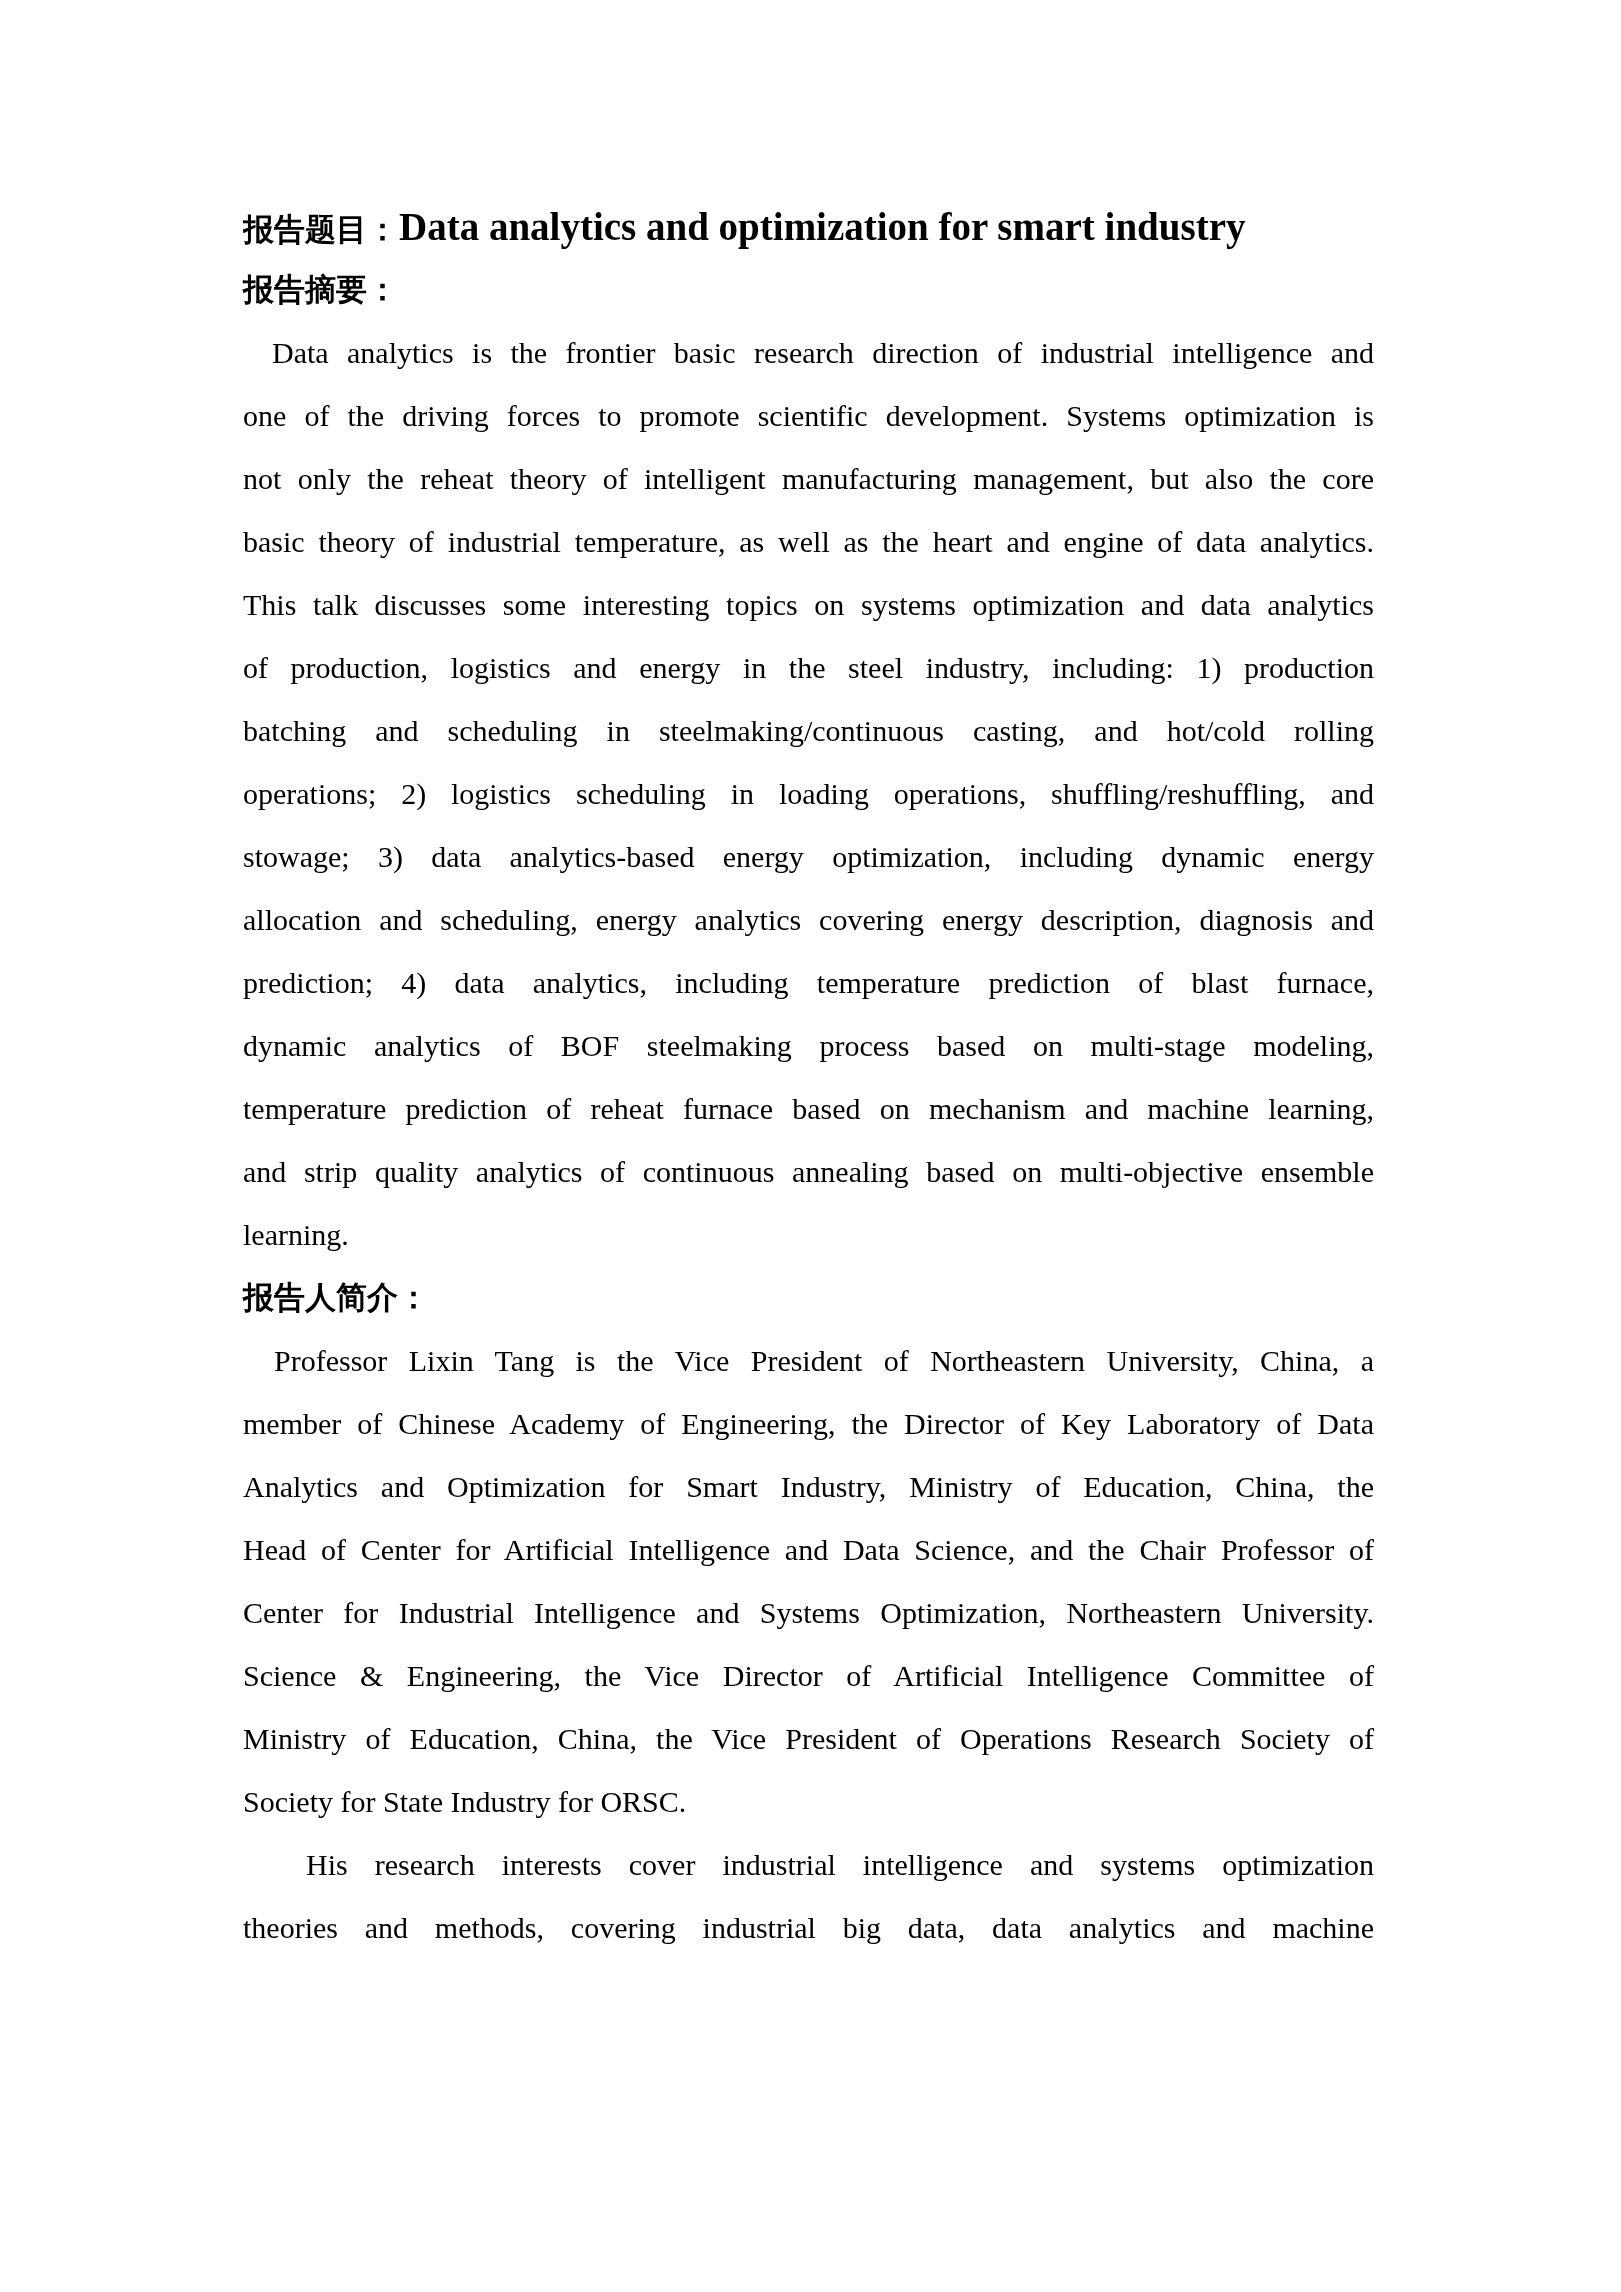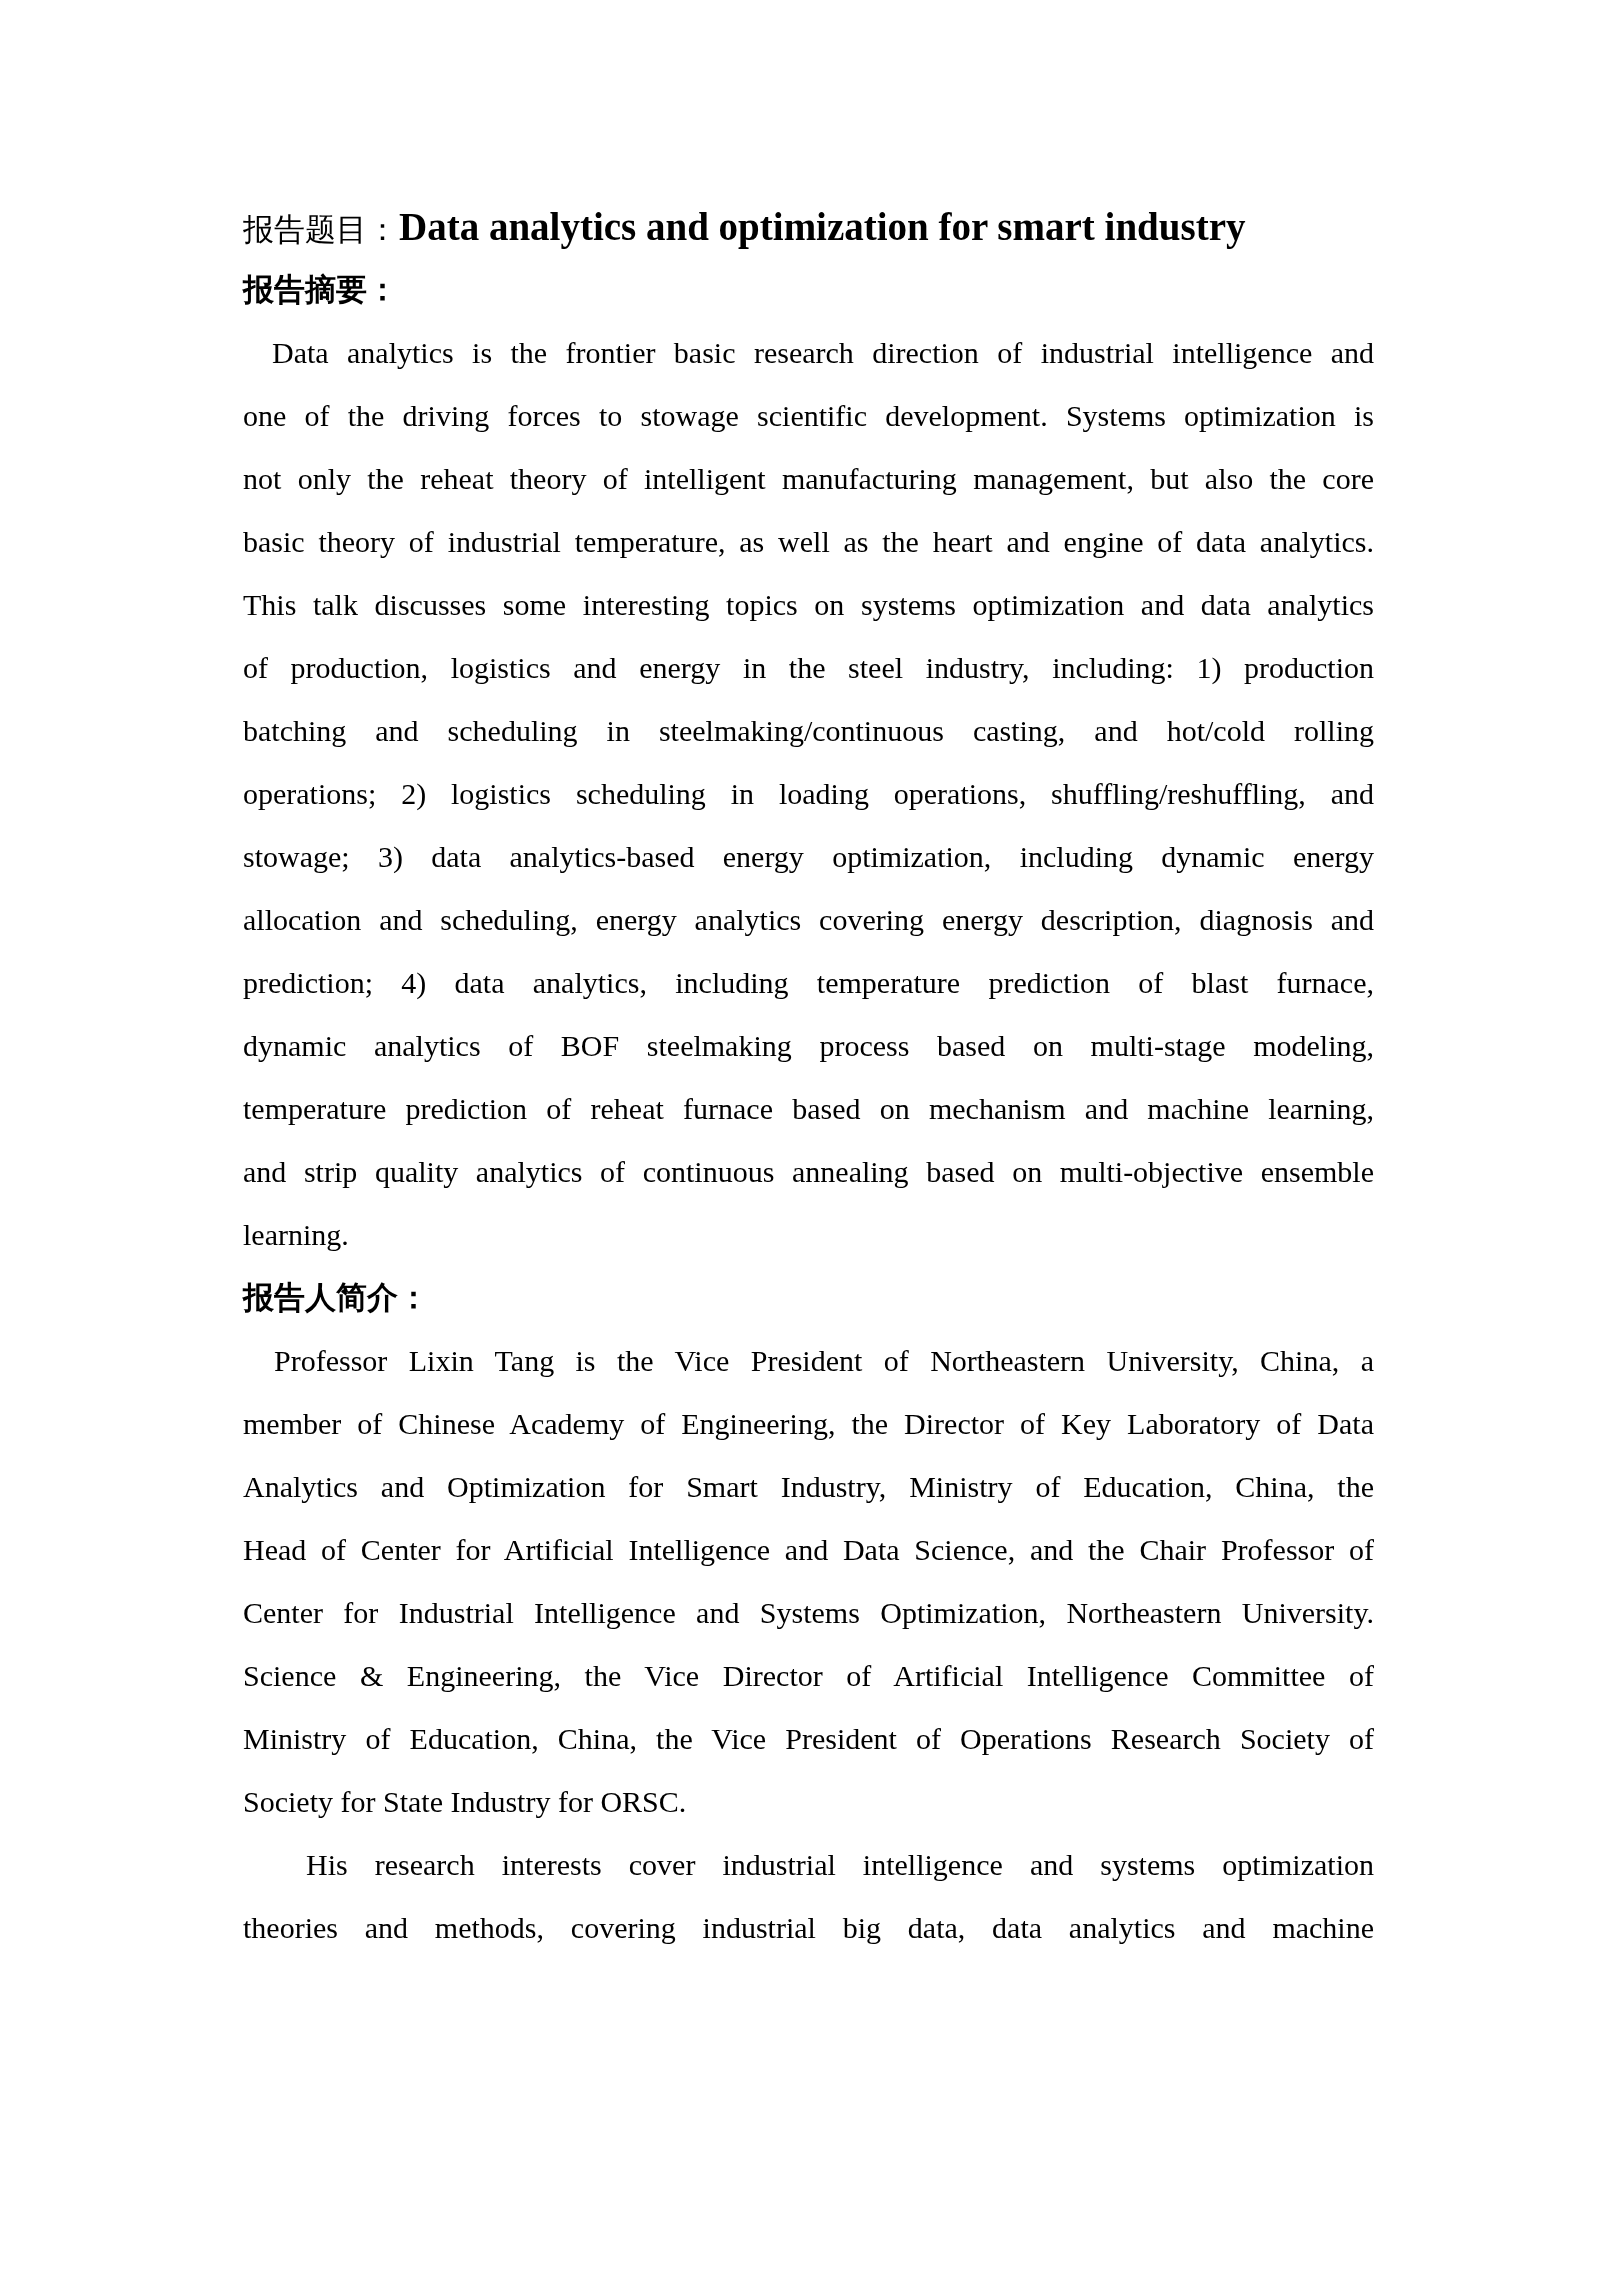--- a/index.html
+++ b/index.html
@@ -38,21 +38,21 @@
   .heading {
     font-weight: bold;
     text-align: center;
     text-align-last: left;
     white-space: nowrap;
     height: 63px;
     line-height: 63px;
     font-size: 31px;
   }
   .title-label {
-    font-weight: normal;
+    font-weight: bold;
     font-size: 31px;
   }
   .title-text {
     font-weight: bold;
     font-size: 39px;
     margin-left: 1px;
   }
 </style>
 </head>
 <body>
@@ -61,21 +61,21 @@
   <div class="doc">
 
     <div class="line align-left">
       <span class="title-label">报告题目：</span><span class="title-text">Data analytics and optimization for smart industry</span>
     </div>
 
     <div class="heading">报告摘要：</div>
 
     <div>
         <div class="line" style="padding-left: 29px;">Data analytics is the frontier basic research direction of industrial intelligence and</div>
-        <div class="line">one of the driving forces to stowage scientific development. Systems optimization is</div>
+        <div class="line">one of the driving forces to promote scientific development. Systems optimization is</div>
         <div class="line">not only the reheat theory of intelligent manufacturing management, but also the core</div>
         <div class="line">basic theory of industrial temperature, as well as the heart and engine of data analytics.</div>
         <div class="line">This talk discusses some interesting topics on systems optimization and data analytics</div>
         <div class="line">of production, logistics and energy in the steel industry, including: 1) production</div>
         <div class="line">batching and scheduling in steelmaking/continuous casting, and hot/cold rolling</div>
         <div class="line">operations; 2) logistics scheduling in loading operations, shuffling/reshuffling, and</div>
         <div class="line">stowage; 3) data analytics-based energy optimization, including dynamic energy</div>
         <div class="line">allocation and scheduling, energy analytics covering energy description, diagnosis and</div>
         <div class="line">prediction; 4) data analytics, including temperature prediction of blast furnace,</div>
         <div class="line">dynamic analytics of BOF steelmaking process based on multi-stage modeling,</div>

